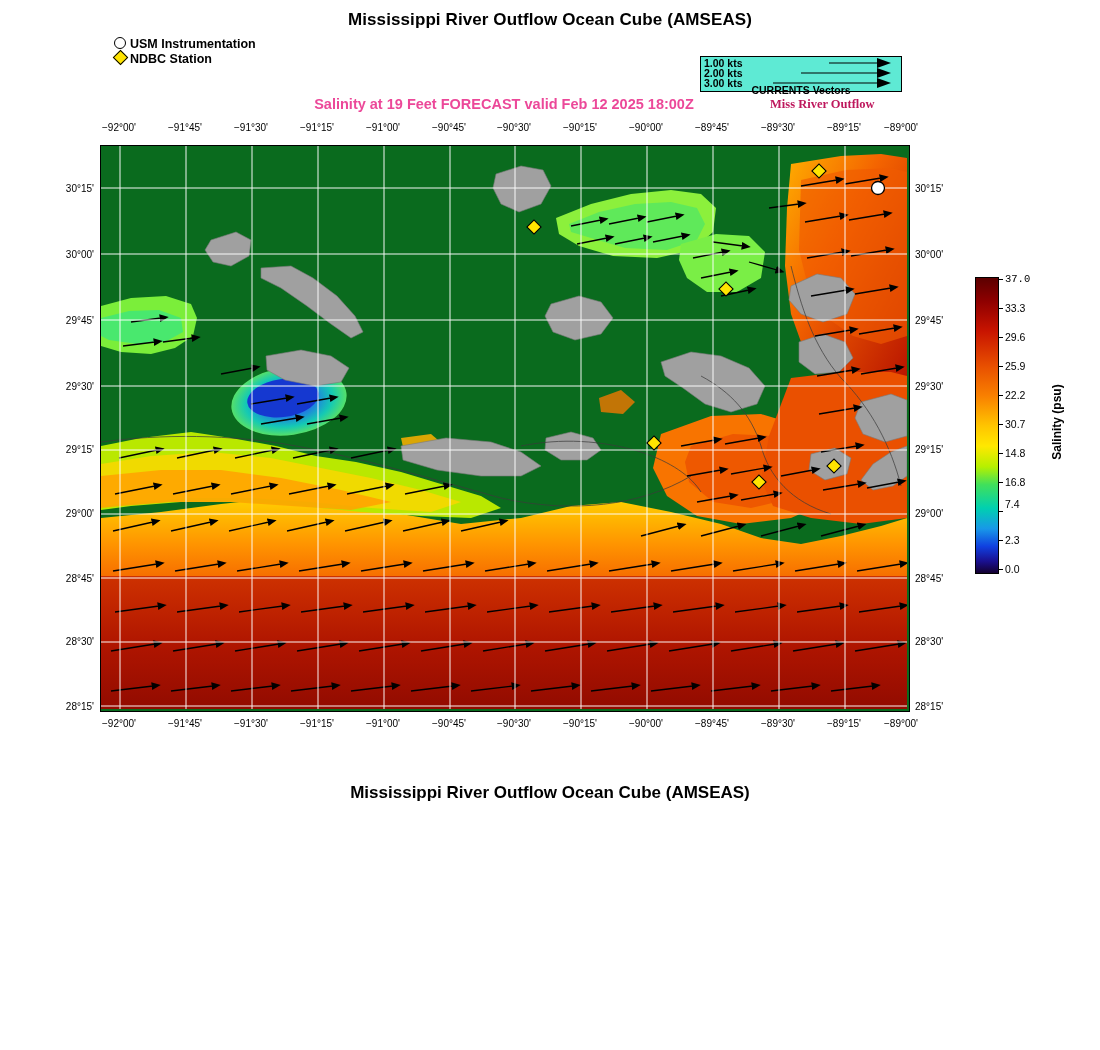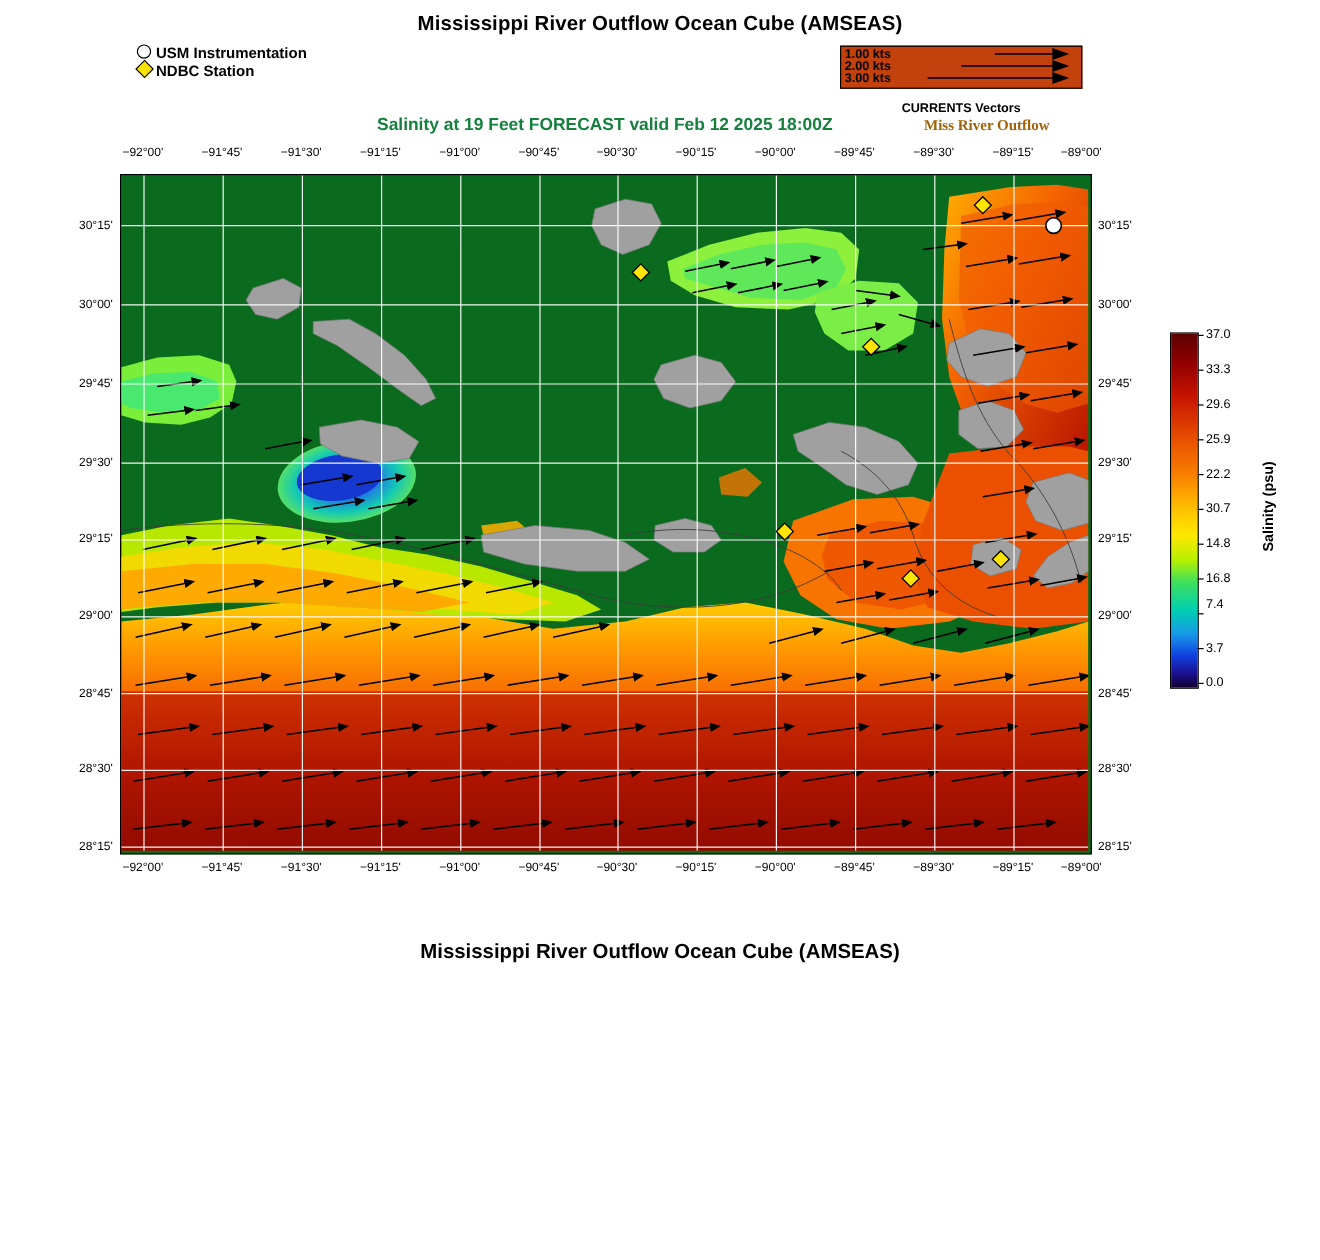--- a/index.html
+++ b/index.html
@@ -15,43 +15,43 @@
     left:0;top:10px;width:1100px;text-align:center;
     font-size:17px;font-weight:bold;color:#000;
     letter-spacing:0.1px;
   }
   #bottom-title{
     left:0;top:783px;width:1100px;text-align:center;
     font-size:17px;font-weight:bold;color:#000;
   }
   #subtitle{
     left:100px;top:96px;width:808px;text-align:center;
-    font-size:14.5px;font-weight:bold;color:#15803d;
+    font-size:14.5px;font-weight:bold;color:#ec4899;
   }
   #outflow-label{
     left:770px;top:97px;width:200px;text-align:left;
-    font-size:12.5px;font-weight:bold;color:#a16207;
+    font-size:12.5px;font-weight:bold;color:#be185d;
     font-family:"Liberation Serif",serif;
   }
 
   
   #legend{left:110px;top:37px;font-size:12.5px;font-weight:bold;color:#000;}
   #legend .row{display:flex;align-items:center;height:14px;margin-bottom:1px;}
   #legend .sym{width:20px;text-align:center;}
   .circ-sym{
     display:inline-block;width:10px;height:10px;border-radius:50%;
     background:#ffffff;border:1.6px solid #000;
   }
   .diamond-sym{
     display:inline-block;width:9px;height:9px;background:#ffe400;
     border:1.3px solid #000;transform:rotate(45deg);
   }
 
   
-  #vector-key{left:700px;top:38px;width:200px;height:34px;border:1.3px solid #000;background:#c2410c;}
+  #vector-key{left:700px;top:56px;width:200px;height:34px;border:1.3px solid #000;background:#5eead4;}
   #vector-key svg{position:absolute;left:0;top:0;}
   #currents-caption{
     left:686px;top:84px;width:230px;text-align:center;
     font-size:10.5px;font-weight:bold;color:#000;
   }
 
   
   #map-frame{
     left:100px;top:145px;width:808px;height:565px;
     border:1px solid #000;overflow:hidden;background:#0a6b1e;
@@ -439,30 +439,30 @@
   <div class="tick tick-right" style="left:915px;top:386px;">29°30'</div>
   <div class="tick tick-right" style="left:915px;top:449px;">29°15'</div>
   <div class="tick tick-right" style="left:915px;top:513px;">29°00'</div>
   <div class="tick tick-right" style="left:915px;top:578px;">28°45'</div>
   <div class="tick tick-right" style="left:915px;top:641px;">28°30'</div>
   <div class="tick tick-right" style="left:915px;top:706px;">28°15'</div>
 </div>
 
 <div class="abs" id="colorbar-wrap">
   <div id="colorbar" style="background: linear-gradient(rgb(92, 0, 0) 0%, rgb(143, 0, 0) 8%, rgb(200, 20, 0) 18%, rgb(232, 80, 0) 30%, rgb(249, 128, 0) 40%, rgb(255, 196, 0) 50%, rgb(255, 232, 0) 57%, rgb(182, 240, 0) 64%, rgb(65, 224, 90) 70%, rgb(0, 208, 176) 78%, rgb(24, 152, 232) 85%, rgb(16, 64, 224) 91%, rgb(26, 16, 144) 96%, rgb(20, 0, 48) 100%);"></div>
-  <div class="cb-tick" style="top:7px;">37.0</div>
+  <div class="cb-tick" style="top:7px;font-family:Liberation Mono, monospace;">37.0</div>
   <div class="cb-tick" style="top:36px;">33.3</div>
   <div class="cb-tick" style="top:65px;">29.6</div>
   <div class="cb-tick" style="top:94px;text-align:right;">25.9</div>
   <div class="cb-tick" style="top:123px;">22.2</div>
   <div class="cb-tick" style="top:152px;">30.7</div>
   <div class="cb-tick" style="top:181px;">14.8</div>
   <div class="cb-tick" style="top:210px;">16.8</div>
   <div class="cb-tick" style="top:232px;">7.4</div>
-  <div class="cb-tick" style="top:268px;">3.7</div>
+  <div class="cb-tick" style="top:268px;">2.3</div>
   <div class="cb-tick" style="top:297px;">0.0</div>
   <div class="cb-dash" style="top:7px;"></div>
   <div class="cb-dash" style="top:36px;"></div>
   <div class="cb-dash" style="top:65px;"></div>
   <div class="cb-dash" style="top:94px;"></div>
   <div class="cb-dash" style="top:123px;"></div>
   <div class="cb-dash" style="top:152px;"></div>
   <div class="cb-dash" style="top:181px;"></div>
   <div class="cb-dash" style="top:210px;"></div>
   <div class="cb-dash" style="top:239px;"></div>

